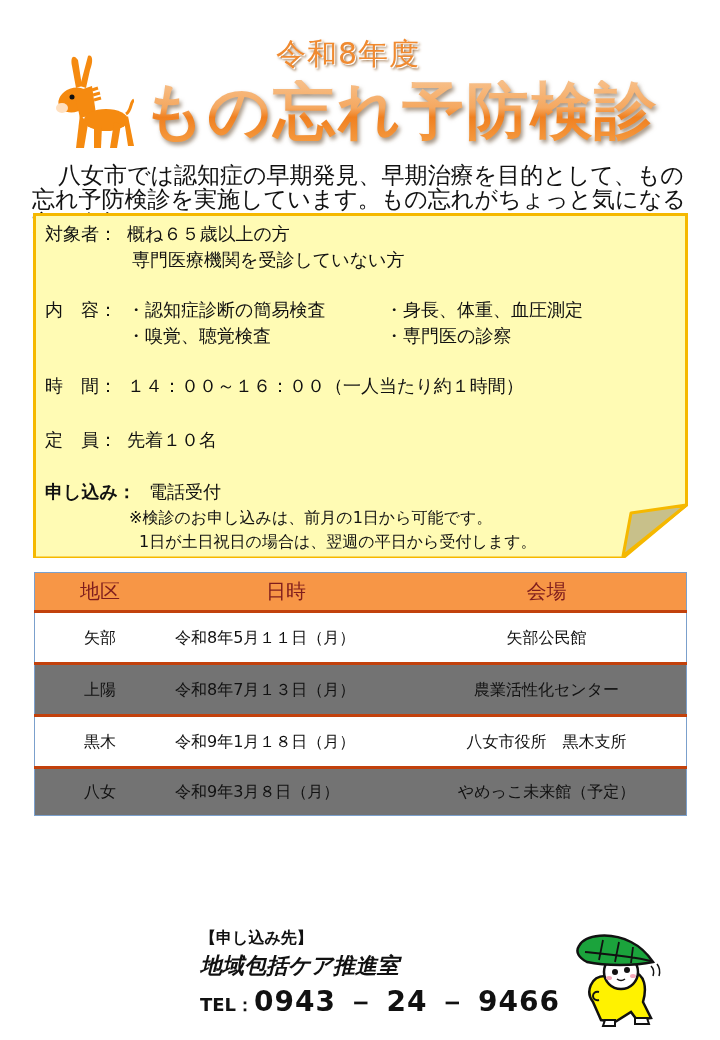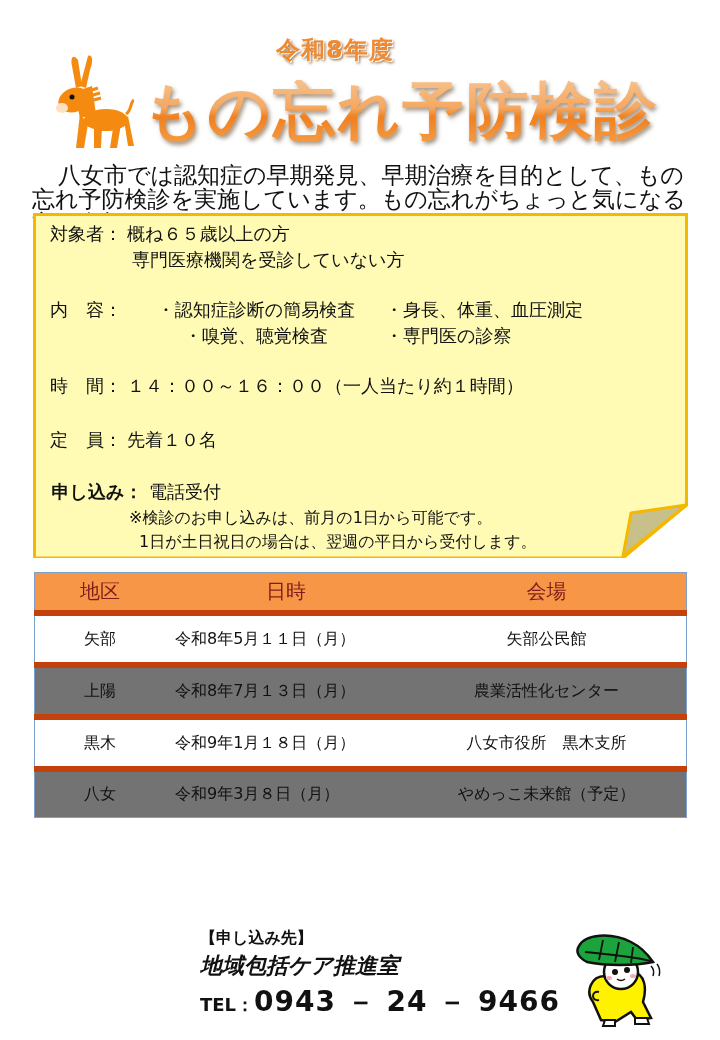--- a/index.html
+++ b/index.html
@@ -1,47 +1,47 @@
 <!DOCTYPE html>
 <html><head>
 <meta charset="utf-8">
 <style>
   html, body { margin: 0; padding: 0; background: #ffffff; }
   body { width: 720px; height: 1040px; position: relative; overflow: hidden;
          font-family: "DejaVu Sans", "Liberation Sans", sans-serif; color: #111; }
 
   
-  .year-title { position: absolute; left: 276px; top: 34px; font-size: 24px; font-weight: bold;
+  .year-title { position: absolute; left: 276px; top: 34px; font-size: 30px; font-weight: normal;
                 color: #F08A30; letter-spacing: 1px;
                 text-shadow: 1px 1px 0 #fff, 2px 2px 3px #8a5a2a; }
   .main-title { position: absolute; left: 142px; top: 80px; font-size: 62px; font-weight: bold;
                 color: #F59A40; letter-spacing: 2px; line-height: 1;
                 background: linear-gradient(#F7C08A 0%, #F5A860 45%, #F08020 60%, #F59A40 100%);
                 -webkit-background-clip: text; background-clip: text; -webkit-text-fill-color: transparent;
                 filter: drop-shadow(2px 3px 2px rgba(90,60,30,0.55)); }
   .donkey { position: absolute; left: 44px; top: 52px; width: 90px; height: 100px; }
 
   
   .intro { position: absolute; left: 32px; top: 163px; width: 660px; font-size: 23px; line-height: 24px;
            text-indent: 26px; }
 
   
   .info-box { position: absolute; left: 33px; top: 213px; width: 655px; height: 345px; }
   .info-box svg.box-bg { position: absolute; left: 0; top: 0; }
   .info-content { position: absolute; left: 12px; top: 8px; font-size: 18px; line-height: 26px; }
   .row { position: absolute; white-space: nowrap; }
-  .lbl { display: inline-block; text-align: center; }
+  .lbl { display: inline-block; }
   .note { font-size: 16px; }
 
   
   .schedule { position: absolute; left: 34px; top: 572px; width: 653px; border-collapse: collapse;
               border: 1px solid #7BA0CC; }
   .schedule th { background: #F79646; height: 35px; font-size: 20px; font-weight: normal; color: #7f1d1d;
                  border-bottom: 1px solid #7BA0CC; }
-  .schedule td { font-size: 16px; border-top: 6px solid #c2410c; padding: 0; line-height: 22px; }
+  .schedule td { font-size: 16px; border-top: 3px solid #c2410c; padding: 0; line-height: 22px; }
   .schedule tr.odd td { background: #ffffff; }
   .schedule tr.even td { background: #737373; }
   .c-area { width: 128px; text-align: center; }
   .c-date { width: 230px; text-align: left; padding-left: 10px !important; }
   .c-venue { text-align: center; }
 
   
   .contact { position: absolute; left: 200px; top: 928px; }
   .contact-label { font-size: 16px; font-weight: bold; }
   .contact-org { font-size: 22px; font-weight: bold; margin-top: 2px; font-style: italic; }

